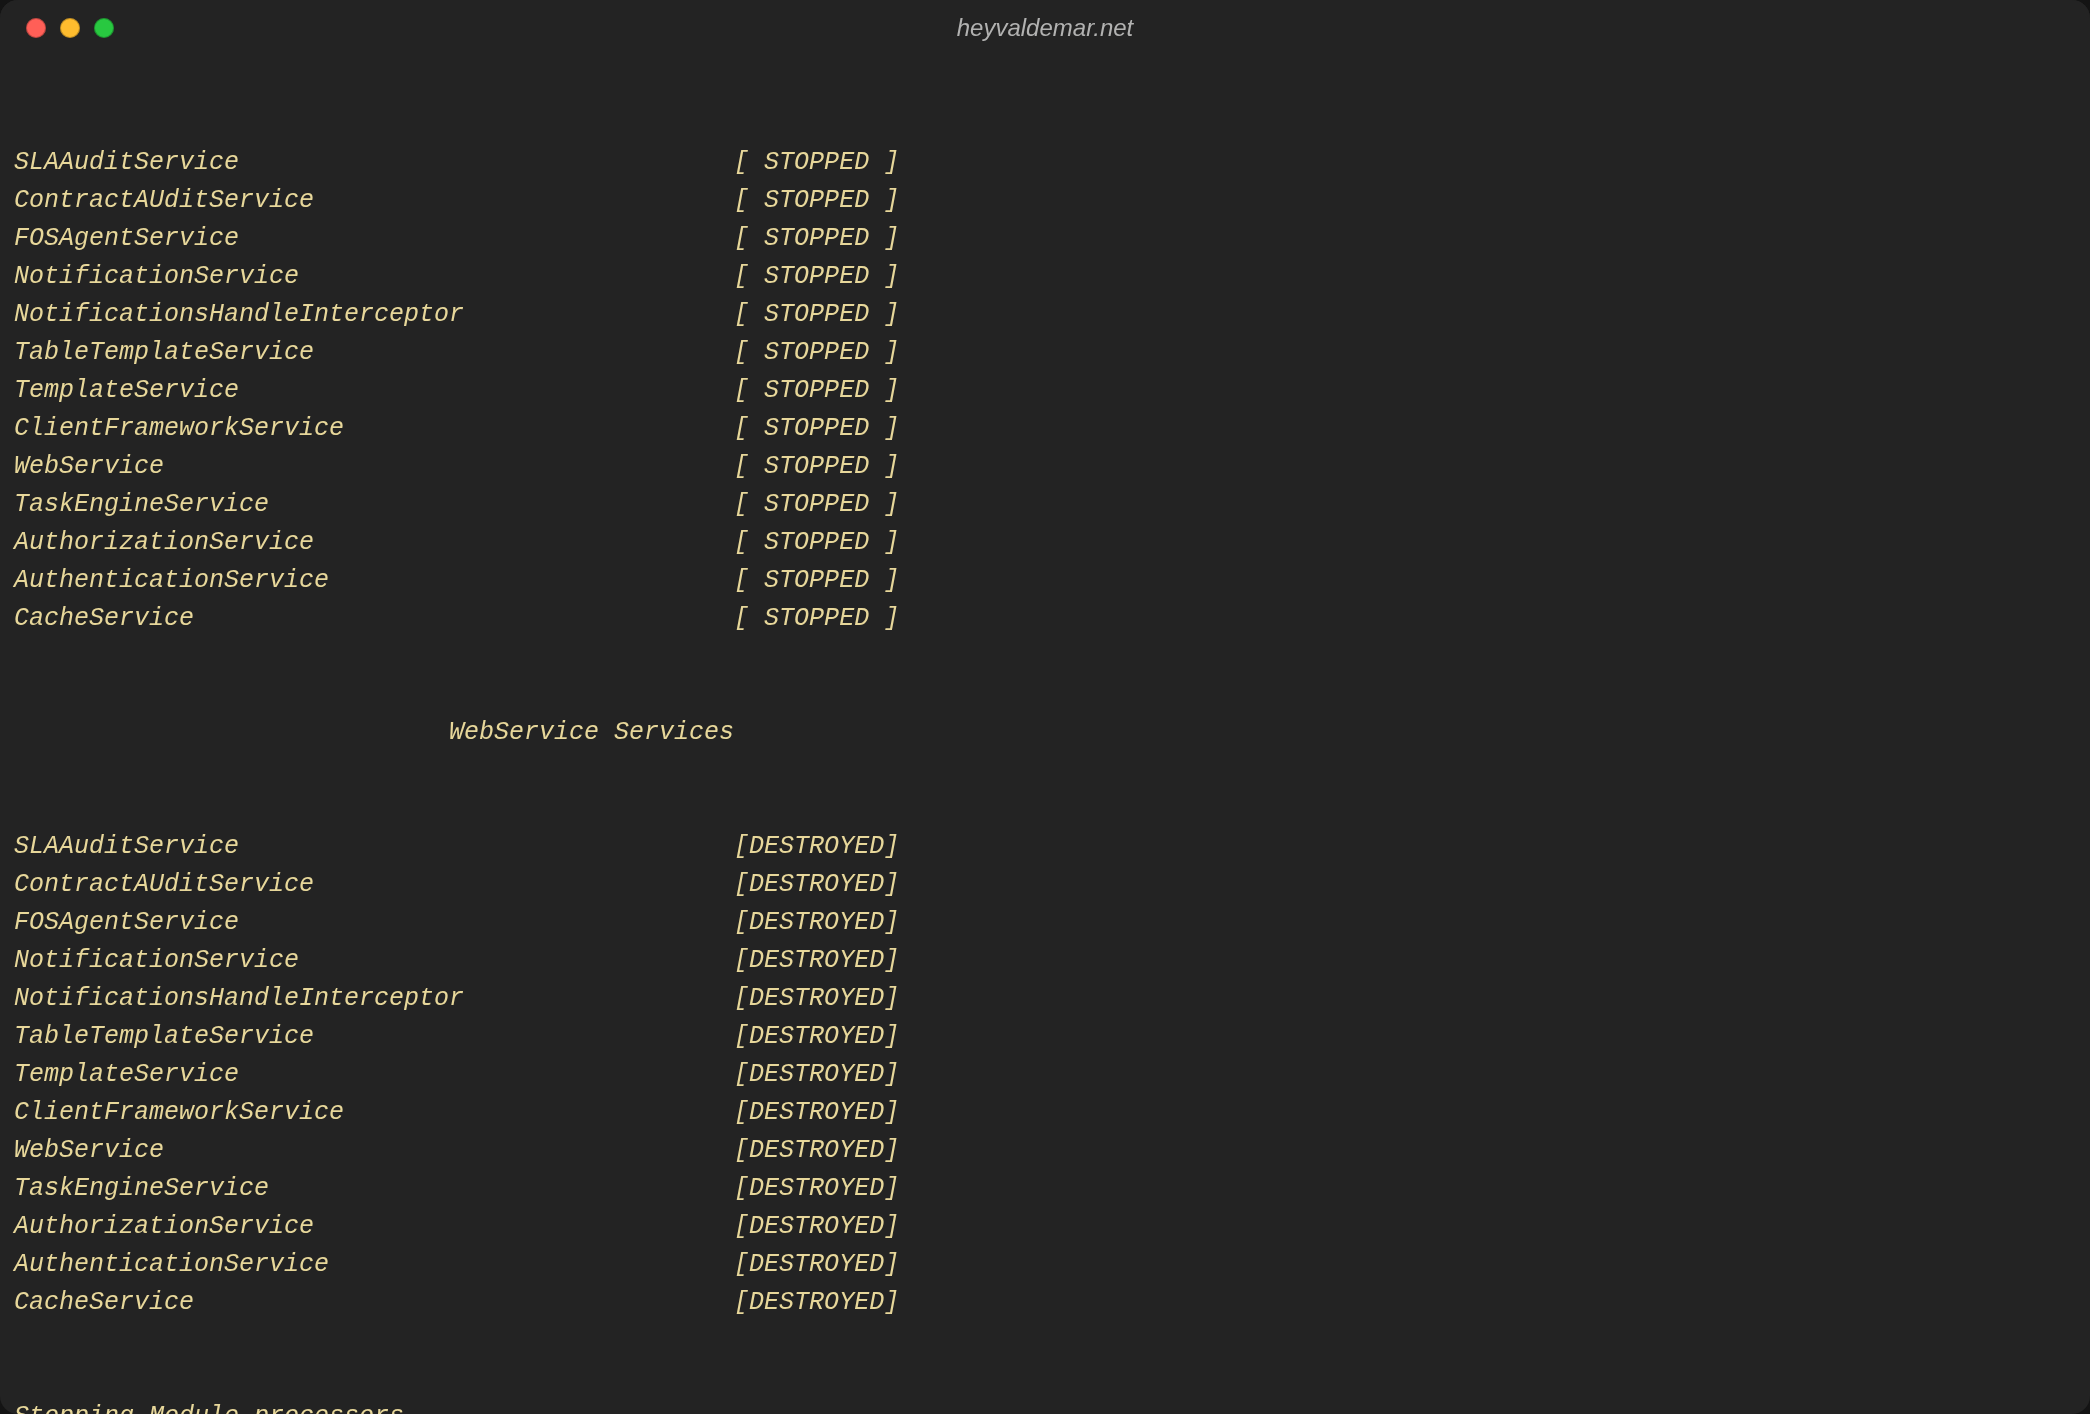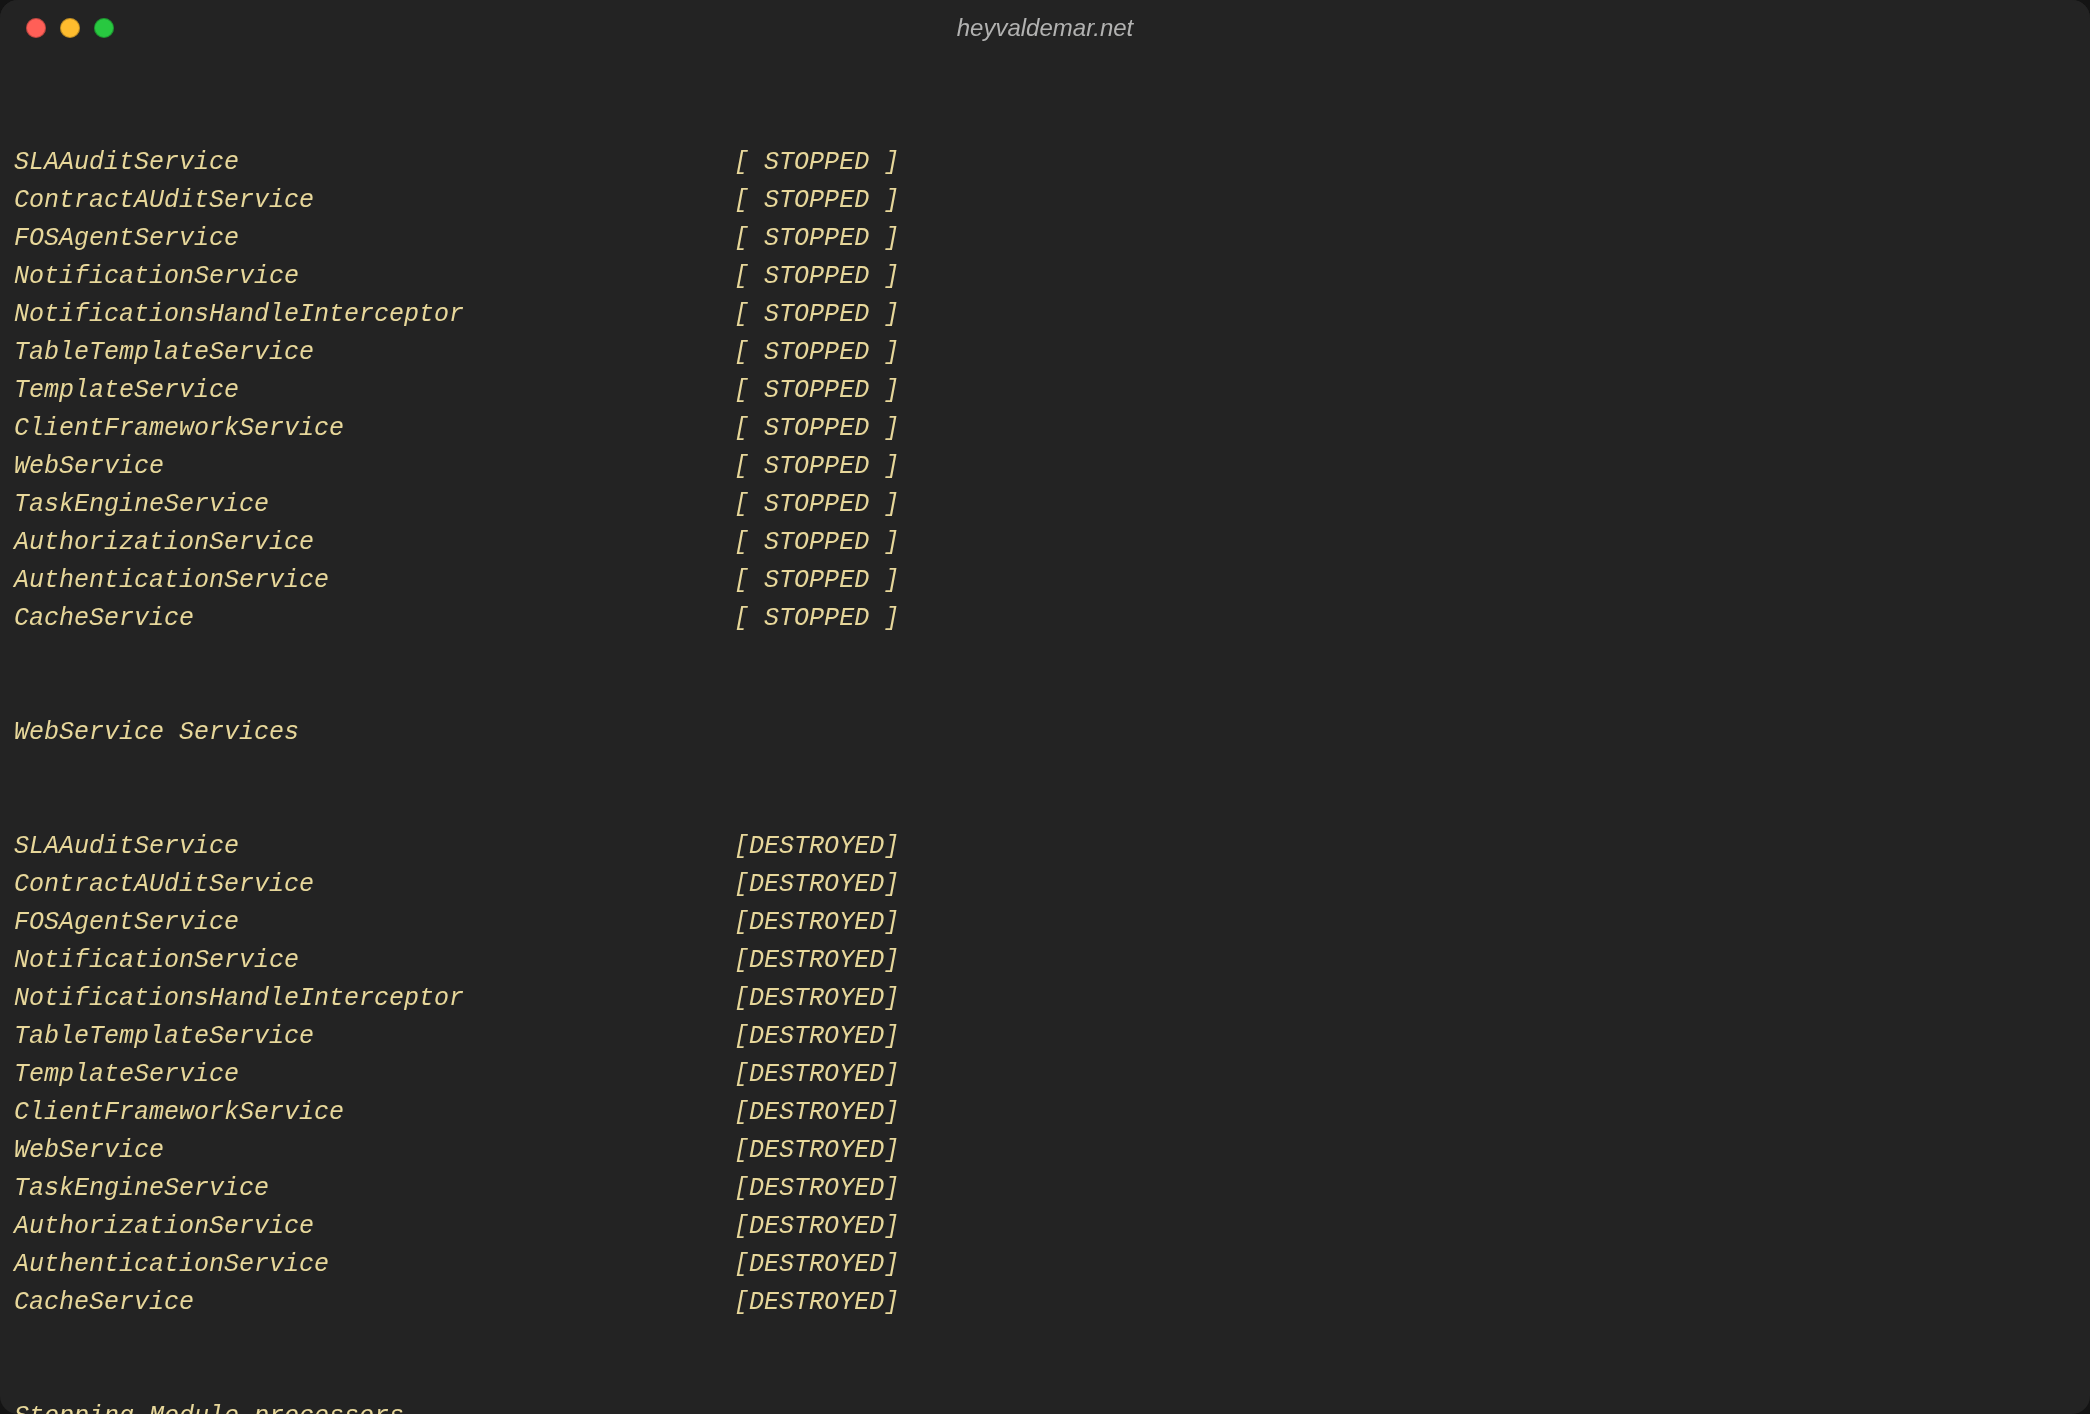--- a/index.html
+++ b/index.html
@@ -48,21 +48,21 @@
     font-family: -apple-system, BlinkMacSystemFont, "Segoe UI", sans-serif;
     pointer-events: none;
   }
   .terminal-body {
     padding: 12px 14px 14px 14px;
     color: #e7d79a;
     font-size: 25px;
     line-height: 1.52;
     white-space: pre;
   }
-  .row { display: flex; }
+  .row { display: flex; text-align: right; }
   .svc { width: 48ch; }
 </style>
 </head>
 <body>
 
 <div class="window">
   <div class="titlebar">
     <div class="traffic-lights">
       <div class="light red"></div>
       <div class="light yellow"></div>

